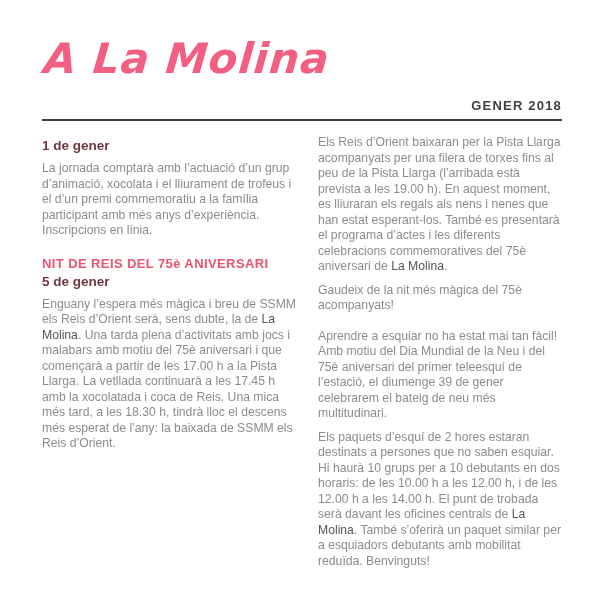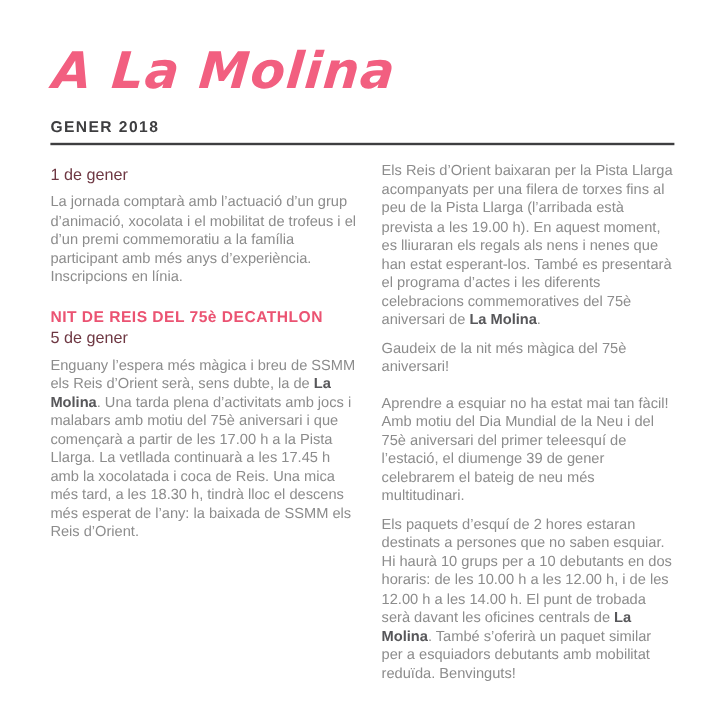--- a/index.html
+++ b/index.html
@@ -30,20 +30,21 @@
     transform-origin: left bottom;
     letter-spacing: 1px;
     white-space: nowrap;
   }
   .issue {
     margin-top: 14px;
     font-size: 13px;
     font-weight: 700;
     letter-spacing: 1.2px;
     color: var(--ink, #3e3e40);
+    text-align: right;
   }
   .rule {
     border: 0;
     border-bottom: 2px solid var(--ink, #3a3a3c);
     margin-top: 6px;
   }
   .cols {
     display: flex;
     gap: 16px;
     margin-top: 14px;
@@ -54,31 +55,31 @@
     margin: 0;
     font-size: 13px;
     font-weight: 700;
     letter-spacing: 0.4px;
     line-height: 15px;
     color: var(--accent, #eb5372);
   }
   .sec-date {
     margin: 3px 0 0 0;
     font-size: 13.5px;
-    font-weight: 400;
+    font-weight: 700;
     color: var(--datecolor, #6e3843);
   }
   p.body {
     margin: 8px 0 0 0;
     font-size: 12.2px;
     line-height: 15.5px;
     color: var(--body, #8c8c8c);
   }
   .run-bold {
-    font-weight: 700;
+    font-weight: 400;
     color: var(--bodybold, #57575a);
   }
   .article + .article { margin-top: 17px; }
   .col-right .article { margin-top: 15px; }
 </style>
 </head>
 <body>
 
 <div class="page">
   <div class="content">
@@ -88,35 +89,35 @@
     <div class="issue">GENER 2018</div>
 
     <hr class="rule">
 
     <div class="cols">
 
       <div class="col col-left">
 
         <section class="article">
           <h3 class="sec-date">1 de gener</h3>
-          <p class="body"><span>La jornada comptarà amb l’actuació d’un grup d’animació, xocolata i el mobilitat de trofeus i el d’un premi commemoratiu a la família participant amb més anys d’experiència. Inscripcions en línia.</span></p>
+          <p class="body"><span>La jornada comptarà amb l’actuació d’un grup d’animació, xocolata i el lliurament de trofeus i el d’un premi commemoratiu a la família participant amb més anys d’experiència. Inscripcions en línia.</span></p>
         </section>
 
         <section class="article">
-          <h2 class="sec-title">NIT DE REIS DEL 75è DECATHLON</h2>
+          <h2 class="sec-title">NIT DE REIS DEL 75è ANIVERSARI</h2>
           <h3 class="sec-date">5 de gener</h3>
           <p class="body"><span>Enguany l’espera més màgica i breu de SSMM els Reis d’Orient serà, sens dubte, la de </span><span class="run-bold">La Molina</span><span>. Una tarda plena d’activitats amb jocs i malabars amb motiu del 75è aniversari i que començarà a partir de les 17.00 h a la Pista Llarga. La vetllada continuarà a les 17.45 h amb la xocolatada i coca de Reis. Una mica més tard, a les 18.30 h, tindrà lloc el descens més esperat de l’any: la baixada de SSMM els Reis d’Orient.</span></p>
         </section>
 
       </div>
 
       <div class="col col-right">
 
         <p class="body" style="margin-top:0;"><span>Els Reis d’Orient baixaran per la Pista Llarga acompanyats per una filera de torxes fins al peu de la Pista Llarga (l’arribada està prevista a les 19.00 h). En aquest moment, es lliuraran els regals als nens i nenes que han estat esperant-los. També es presentarà el programa d’actes i les diferents celebracions commemoratives del 75è aniversari de </span><span class="run-bold">La Molina</span><span>.</span></p>
-        <p class="body"><span>Gaudeix de la nit més màgica del 75è aniversari!</span></p>
+        <p class="body"><span>Gaudeix de la nit més màgica del 75è acompanyats!</span></p>
 
         <section class="article">
           <p class="body"><span>Aprendre a esquiar no ha estat mai tan fàcil! Amb motiu del Dia Mundial de la Neu i del 75è aniversari del primer teleesquí de l’estació, el diumenge 39 de gener celebrarem el bateig de neu més multitudinari.</span></p>
           <p class="body"><span>Els paquets d’esquí de 2 hores estaran destinats a persones que no saben esquiar. Hi haurà 10 grups per a 10 debutants en dos horaris: de les 10.00 h a les 12.00 h, i de les 12.00 h a les 14.00 h. El punt de trobada serà davant les oficines centrals de </span><span class="run-bold">La Molina</span><span>. També s’oferirà un paquet similar per a esquiadors debutants amb mobilitat reduïda. Benvinguts!</span></p>
         </section>
 
       </div>
 
     </div>
   </div>

